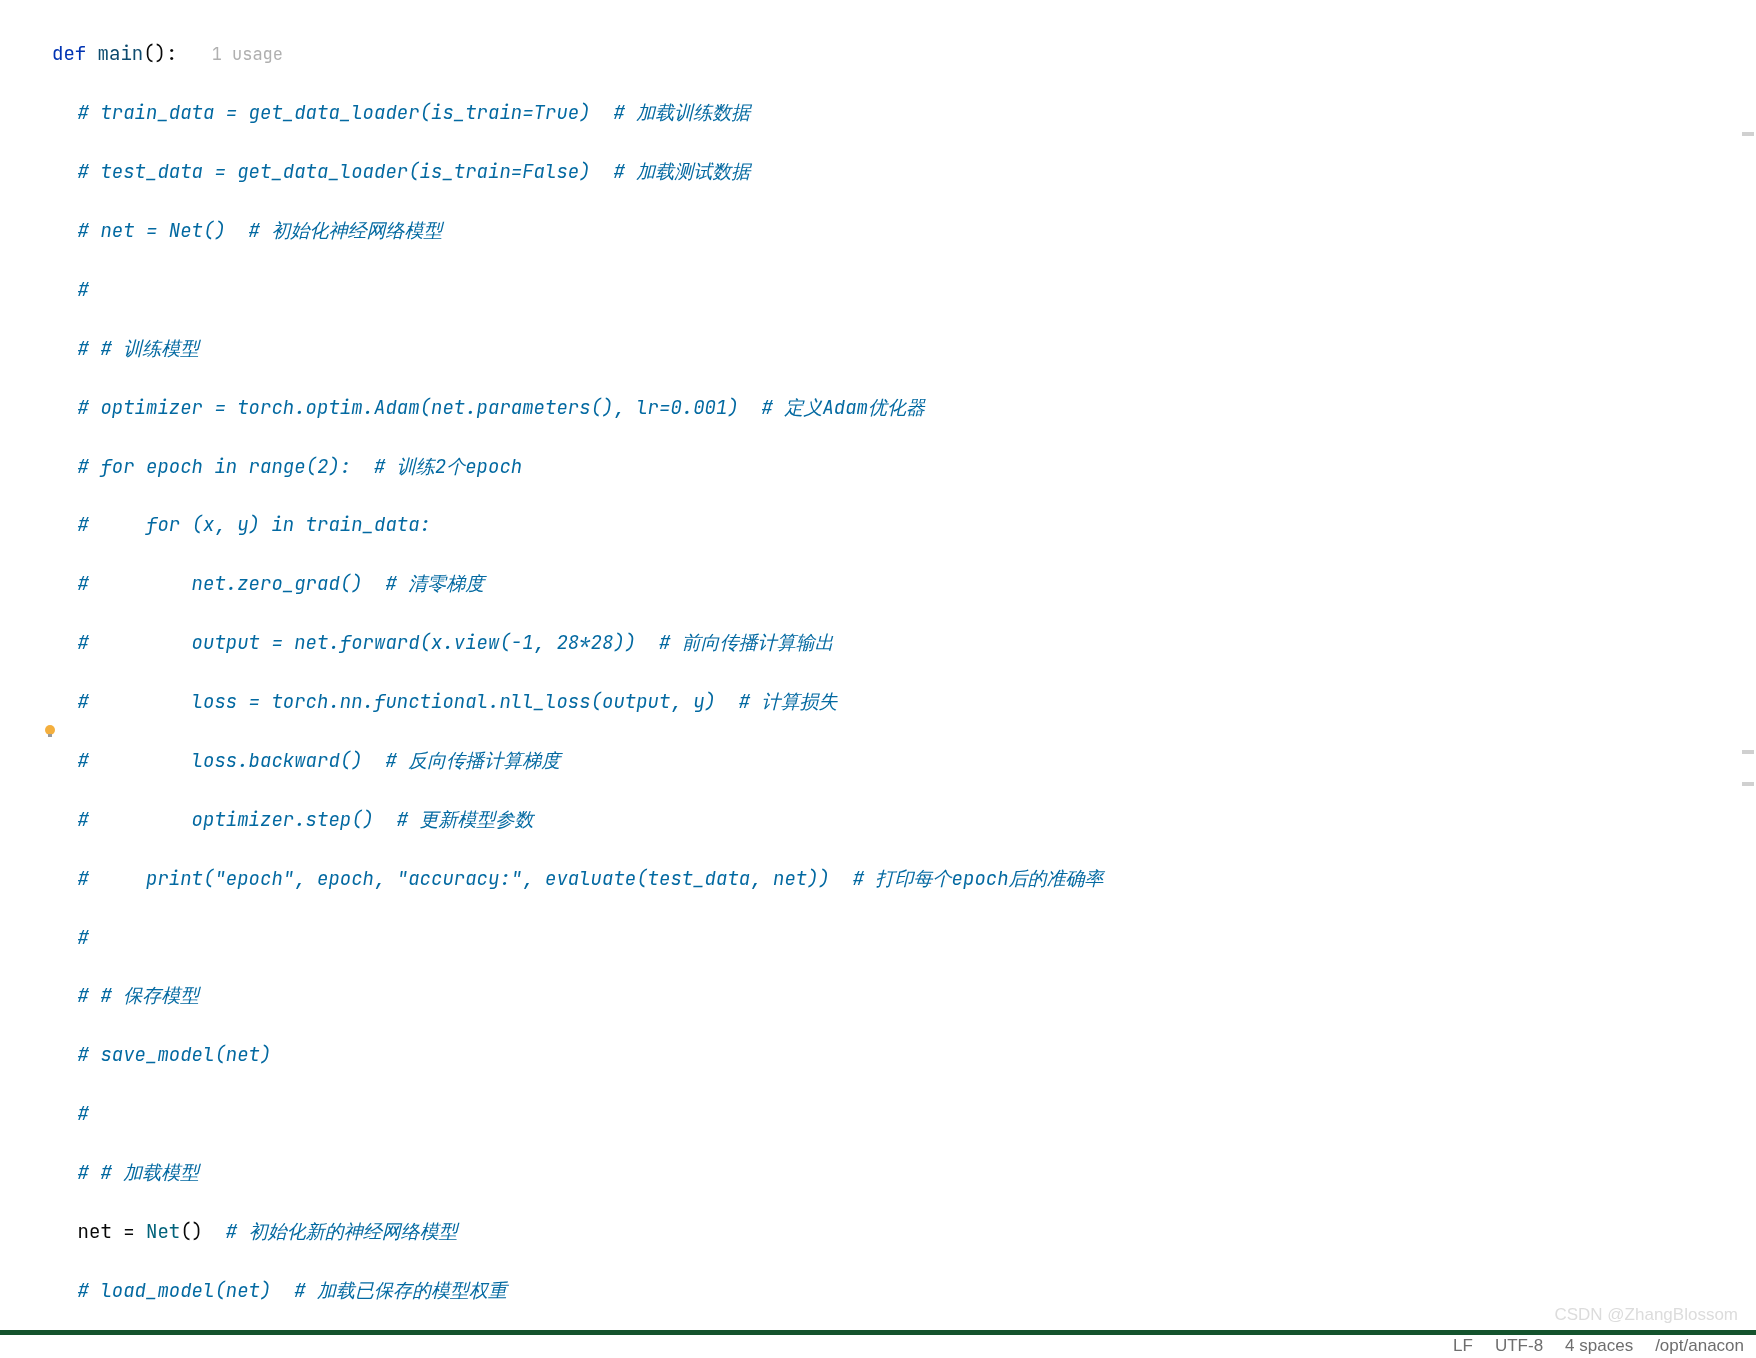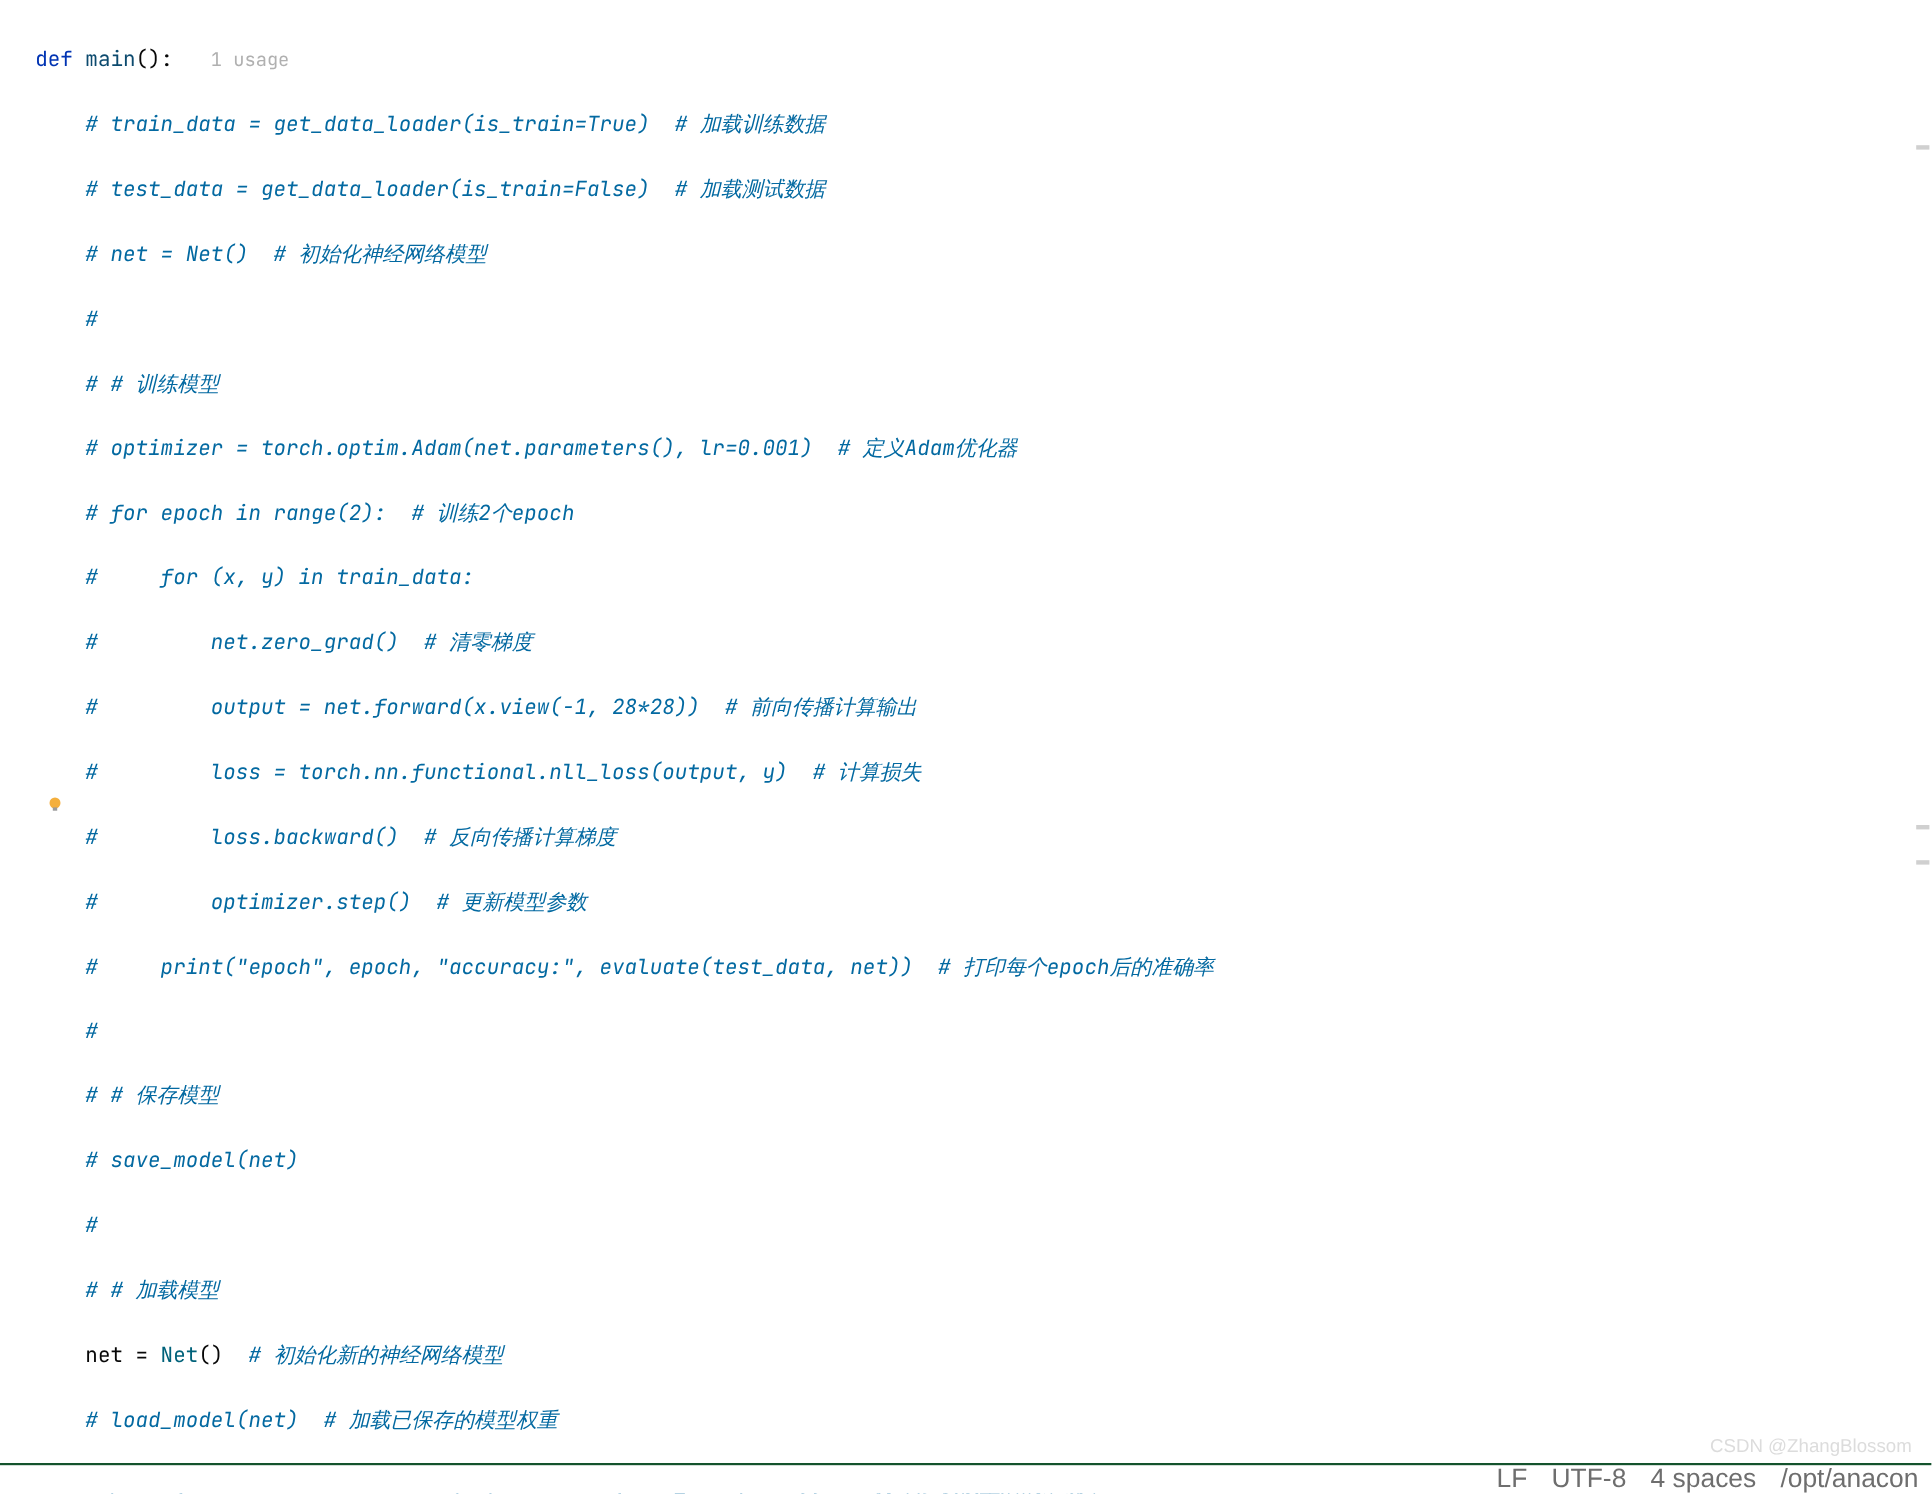--- a/index.html
+++ b/index.html
@@ -22,21 +22,21 @@
       position: relative;
     }
     .bulb {
       position: absolute;
       left: 42px;
       top: 718px;
       width: 16px;
       height: 16px;
     }
     .line { white-space: pre; }
-    .kw { color: #0033b3; font-style: normal; }
+    .kw { color: #0033b3; font-style: normal; margin-left: 20px; }
     .func-def { color: #0c4a6e; font-style: normal; }
     .plain { color: #080808; font-style: normal; }
     .call { color: #00627a; font-style: normal; }
     .comment { color: #0369a1; }
     .hint { color: #b0b0b0; font-style: normal; font-size: 17px; margin-top: 31px; }
     .scrollbar-v {
       position: absolute;
       right: 2px;
       top: 0;
       width: 12px;
@@ -53,24 +53,24 @@
       position: absolute;
       bottom: 0;
       right: 0;
       height: 28px;
       display: flex;
       align-items: center;
       gap: 22px;
       padding-right: 12px;
       color: #6e6e6e;
       font-style: normal;
-      font-size: 24px;
+      font-size: 17px;
       font-family: -apple-system, "Segoe UI", sans-serif;
       background: #fff;
-      border-top: 2px solid #14532d;
+      border-top: 5px solid #14532d;
       width: 100%;
       justify-content: flex-end;
     }
     .watermark {
       position: absolute;
       right: 18px;
       bottom: 30px;
       color: #dcdcdc;
       font-style: normal;
       font-size: 17px;

